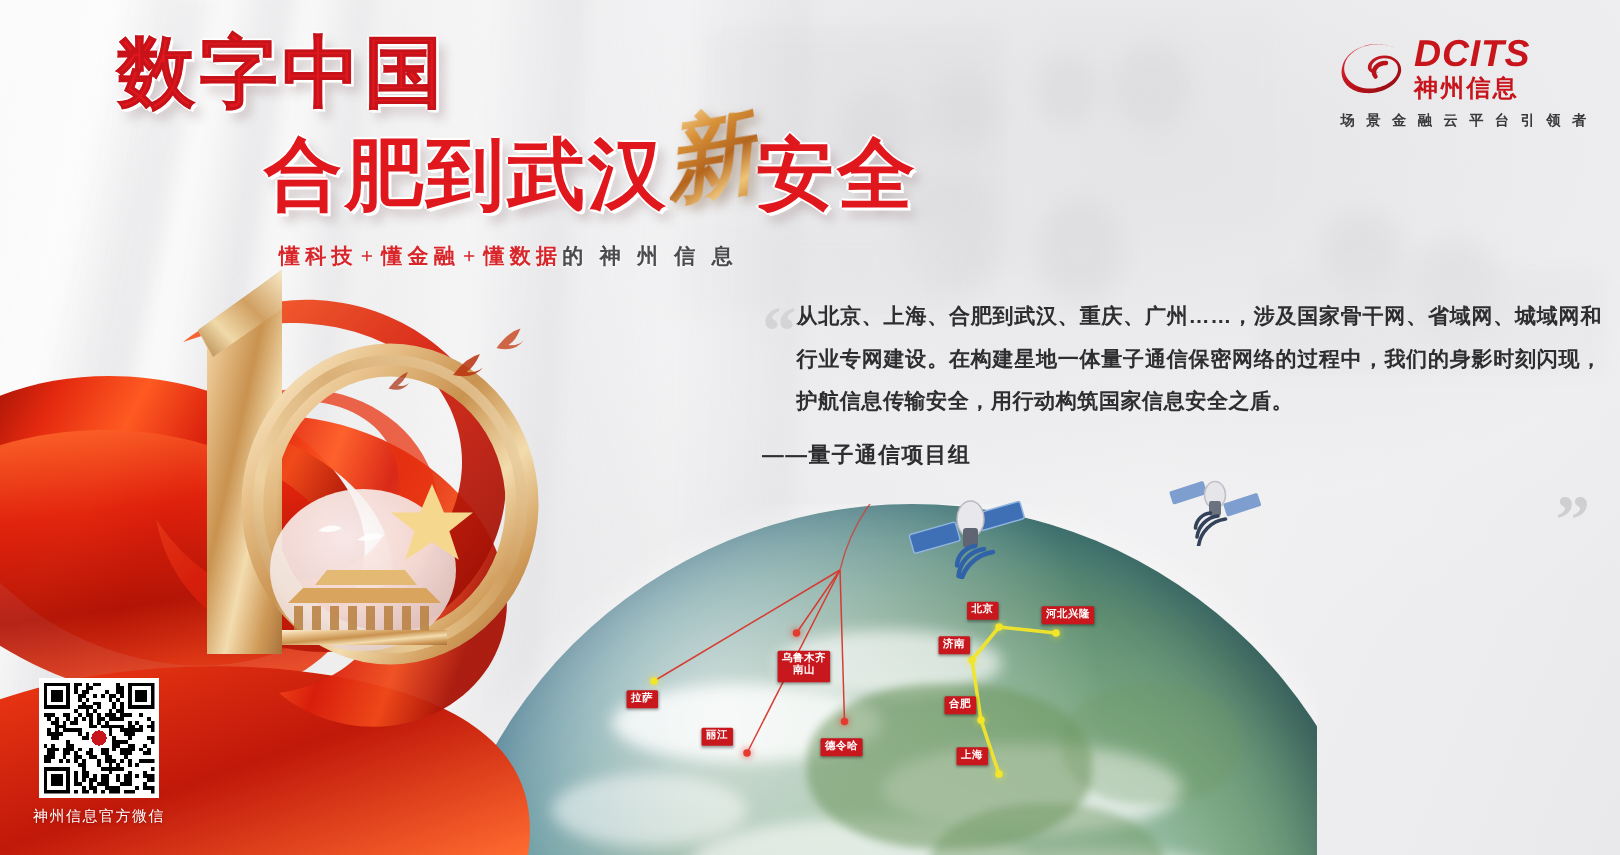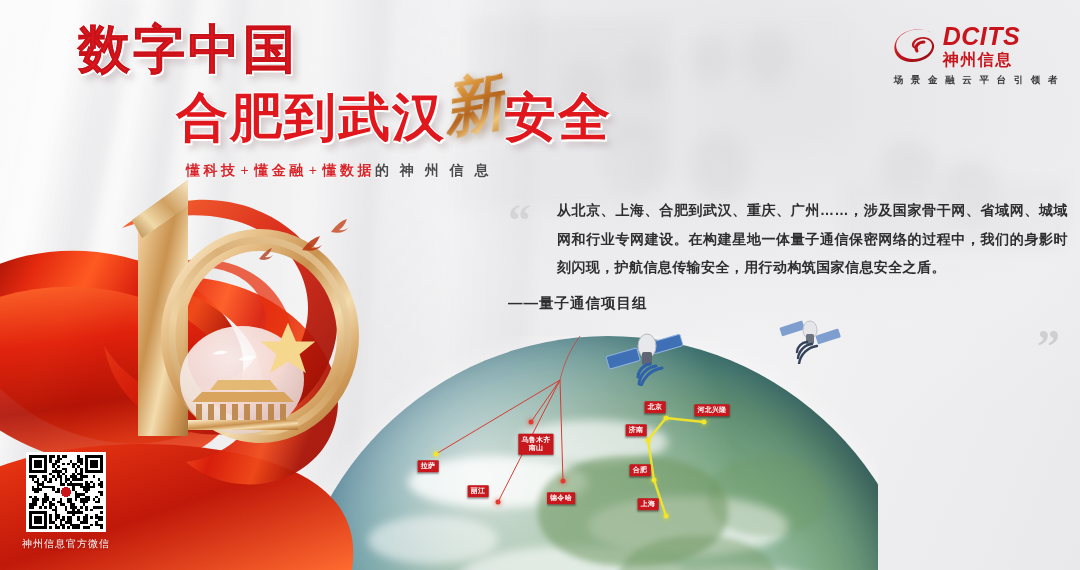--- a/index.html
+++ b/index.html
@@ -69,21 +69,21 @@
   .logo-row { display:flex; align-items:center; gap:7px; }
   .logo-text { text-align:left; line-height:1; }
   .logo-en { font-size:25px; font-weight:bold; color:#c8151c; letter-spacing:.5px; font-style:italic; }
   .logo-cn { font-size:16px; font-weight:bold; color:#c8151c; letter-spacing:1.5px; margin-top:3px; }
   .logo-tag { margin-top:6px; font-size:9.5px; color:#3a3a3c; letter-spacing:2.5px; font-weight:bold; }
 
   
   .quote-wrap { position:absolute; left:508px; top:196px; width:560px; z-index:14; }
   .q-open { position:absolute; left:0; top:2px; font-size:46px; line-height:1; color:#d4d4d6; font-family:"Liberation Serif",serif; font-weight:bold; }
   .q-body {
-    margin-left:49px; font-size:14px; line-height:2.05; color:#2e2e30;
+    margin-left:23px; font-size:14px; line-height:2.05; color:#2e2e30;
     text-align:justify; letter-spacing:.4px; font-weight:bold;
   }
   .q-attr { margin-top:12px; text-align:left; font-size:14.5px; font-weight:bold; color:#2e2e30; letter-spacing:1px; padding-right:6px; }
   .q-close { position:absolute; right:8px; top:128px; font-size:46px; line-height:1; color:#cfcfd2; font-family:"Liberation Serif",serif; font-weight:bold; }
 
   
   .globe-wrap { position:absolute; left:318px; top:336px; width:560px; height:260px; z-index:8; overflow:hidden; }
   .globe {
     position:absolute; left:-30px; top:0; width:640px; height:640px; border-radius:50%;
     background:

